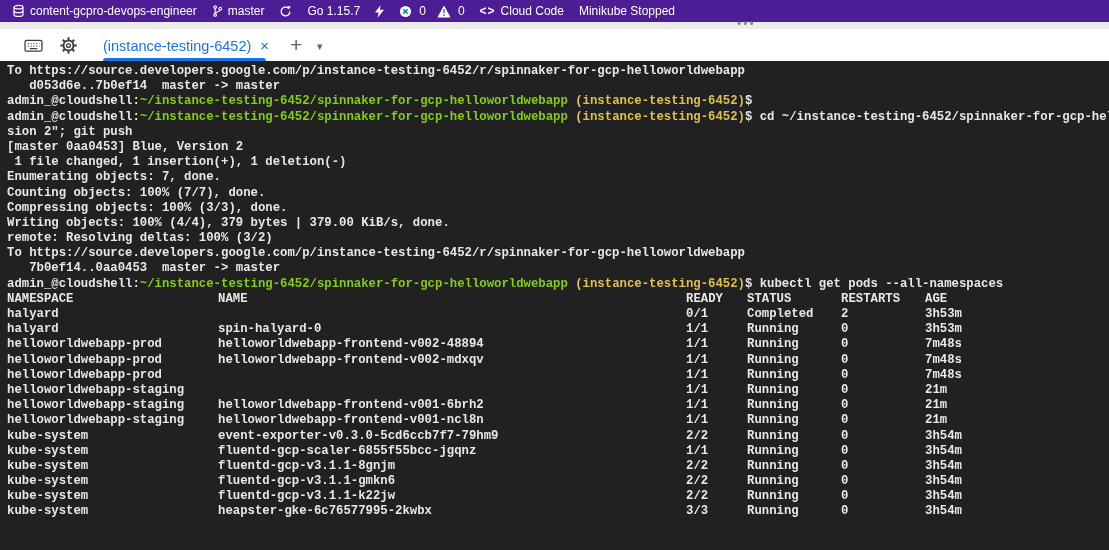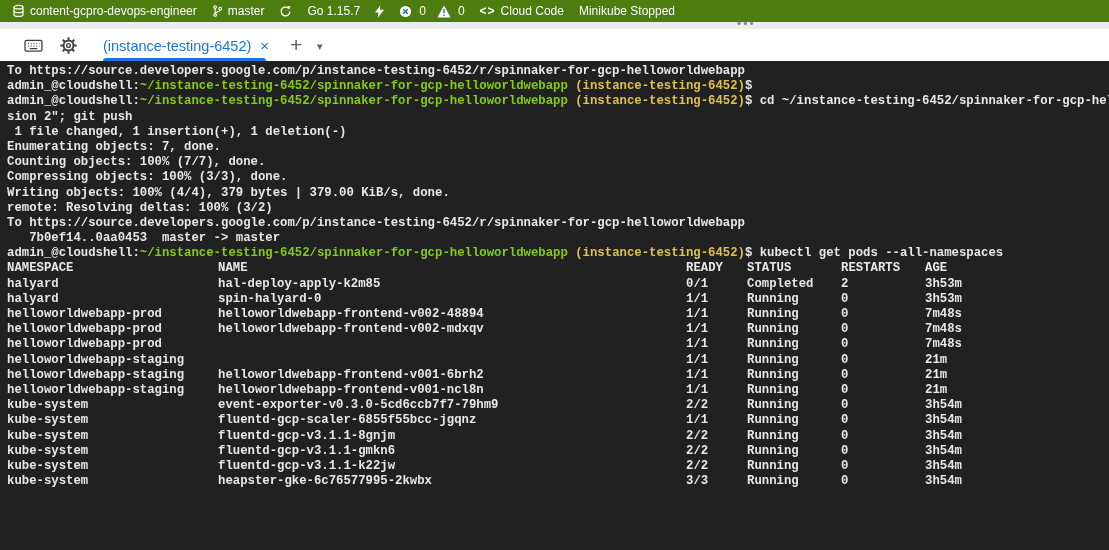--- a/index.html
+++ b/index.html
@@ -4,21 +4,21 @@
 <style>
   * { box-sizing: border-box; }
   html,body { margin:0; padding:0; }
   body {
     width:1109px; height:550px; overflow:hidden;
     font-family:"Liberation Sans", sans-serif;
     background:#ffffff;
   }
   
   .statusbar {
-    height:22px; background:#4d7c0f; color:#fff;
+    height:22px; background:#4c1d95; color:#fff;
     display:flex; align-items:center;
     padding:0 12px; gap:15px;
     font-size:12px; white-space:nowrap;
   }
   .sb-item { display:flex; align-items:center; gap:5px; height:22px; cursor:pointer; }
   .sb-item svg { display:block; }
   .code-glyph { font-weight:bold; letter-spacing:1px; font-size:12px; }
   .sb-count { margin-left:2px; }
   
   .gray-strip { height:7px; background:#ececec; position:relative; }
@@ -166,34 +166,36 @@
     <span class="tab-close">×</span>
   </div>
   <div class="tab-underline"></div>
 
   <button class="plus-btn">+</button>
   <button class="caret-btn">▾</button>
 </div>
 
 <div class="terminal">
     <div class="line"><span>To https://source.developers.google.com/p/instance-testing-6452/r/spinnaker-for-gcp-helloworldwebapp</span></div>
+    <div class="line"><span>   d053d6e..7b0ef14  master -&gt; master</span></div>
     <div class="line"><span>admin_@cloudshell:</span><span class="path">~/instance-testing-6452/spinnaker-for-gcp-helloworldwebapp</span><span> </span><span class="env">(instance-testing-6452)</span><span>$</span></div>
     <div class="line"><span>admin_@cloudshell:</span><span class="path">~/instance-testing-6452/spinnaker-for-gcp-helloworldwebapp</span><span> </span><span class="env">(instance-testing-6452)</span><span>$ cd ~/instance-testing-6452/spinnaker-for-gcp-helloworldwebapp</span></div>
     <div class="line"><span>sion 2"; git push</span></div>
+    <div class="line"><span>[master 0aa0453] Blue, Version 2</span></div>
     <div class="line"><span> 1 file changed, 1 insertion(+), 1 deletion(-)</span></div>
     <div class="line"><span>Enumerating objects: 7, done.</span></div>
     <div class="line"><span>Counting objects: 100% (7/7), done.</span></div>
     <div class="line"><span>Compressing objects: 100% (3/3), done.</span></div>
     <div class="line"><span>Writing objects: 100% (4/4), 379 bytes | 379.00 KiB/s, done.</span></div>
     <div class="line"><span>remote: Resolving deltas: 100% (3/2)</span></div>
     <div class="line"><span>To https://source.developers.google.com/p/instance-testing-6452/r/spinnaker-for-gcp-helloworldwebapp</span></div>
     <div class="line"><span>   7b0ef14..0aa0453  master -&gt; master</span></div>
     <div class="line"><span>admin_@cloudshell:</span><span class="path">~/instance-testing-6452/spinnaker-for-gcp-helloworldwebapp</span><span> </span><span class="env">(instance-testing-6452)</span><span>$ kubectl get pods --all-namespaces</span></div>
     <div class="line trow"><span class="c0">NAMESPACE</span><span class="c1">NAME</span><span class="c2">READY</span><span class="c3">STATUS</span><span class="c4">RESTARTS</span><span class="c5">AGE</span></div>
-    <div class="line trow"><span class="c0">halyard</span><span class="c1">hal-deploy-apply-k2m85</span><span class="c2">0/1</span><span class="c3">Completed</span><span class="c4">2</span><span class="c5">3h53m</span></div>
+    <div class="line trow"><span class="c0">halyard</span><span class="c2">0/1</span><span class="c3">Completed</span><span class="c4">2</span><span class="c5">3h53m</span></div>
     <div class="line trow"><span class="c0">halyard</span><span class="c1">spin-halyard-0</span><span class="c2">1/1</span><span class="c3">Running</span><span class="c4">0</span><span class="c5">3h53m</span></div>
     <div class="line trow"><span class="c0">helloworldwebapp-prod</span><span class="c1">helloworldwebapp-frontend-v002-48894</span><span class="c2">1/1</span><span class="c3">Running</span><span class="c4">0</span><span class="c5">7m48s</span></div>
     <div class="line trow"><span class="c0">helloworldwebapp-prod</span><span class="c1">helloworldwebapp-frontend-v002-mdxqv</span><span class="c2">1/1</span><span class="c3">Running</span><span class="c4">0</span><span class="c5">7m48s</span></div>
     <div class="line trow"><span class="c0">helloworldwebapp-prod</span><span class="c2">1/1</span><span class="c3">Running</span><span class="c4">0</span><span class="c5">7m48s</span></div>
     <div class="line trow"><span class="c0">helloworldwebapp-staging</span><span class="c2">1/1</span><span class="c3">Running</span><span class="c4">0</span><span class="c5">21m</span></div>
     <div class="line trow"><span class="c0">helloworldwebapp-staging</span><span class="c1">helloworldwebapp-frontend-v001-6brh2</span><span class="c2">1/1</span><span class="c3">Running</span><span class="c4">0</span><span class="c5">21m</span></div>
     <div class="line trow"><span class="c0">helloworldwebapp-staging</span><span class="c1">helloworldwebapp-frontend-v001-ncl8n</span><span class="c2">1/1</span><span class="c3">Running</span><span class="c4">0</span><span class="c5">21m</span></div>
     <div class="line trow"><span class="c0">kube-system</span><span class="c1">event-exporter-v0.3.0-5cd6ccb7f7-79hm9</span><span class="c2">2/2</span><span class="c3">Running</span><span class="c4">0</span><span class="c5">3h54m</span></div>
     <div class="line trow"><span class="c0">kube-system</span><span class="c1">fluentd-gcp-scaler-6855f55bcc-jgqnz</span><span class="c2">1/1</span><span class="c3">Running</span><span class="c4">0</span><span class="c5">3h54m</span></div>
     <div class="line trow"><span class="c0">kube-system</span><span class="c1">fluentd-gcp-v3.1.1-8gnjm</span><span class="c2">2/2</span><span class="c3">Running</span><span class="c4">0</span><span class="c5">3h54m</span></div>

